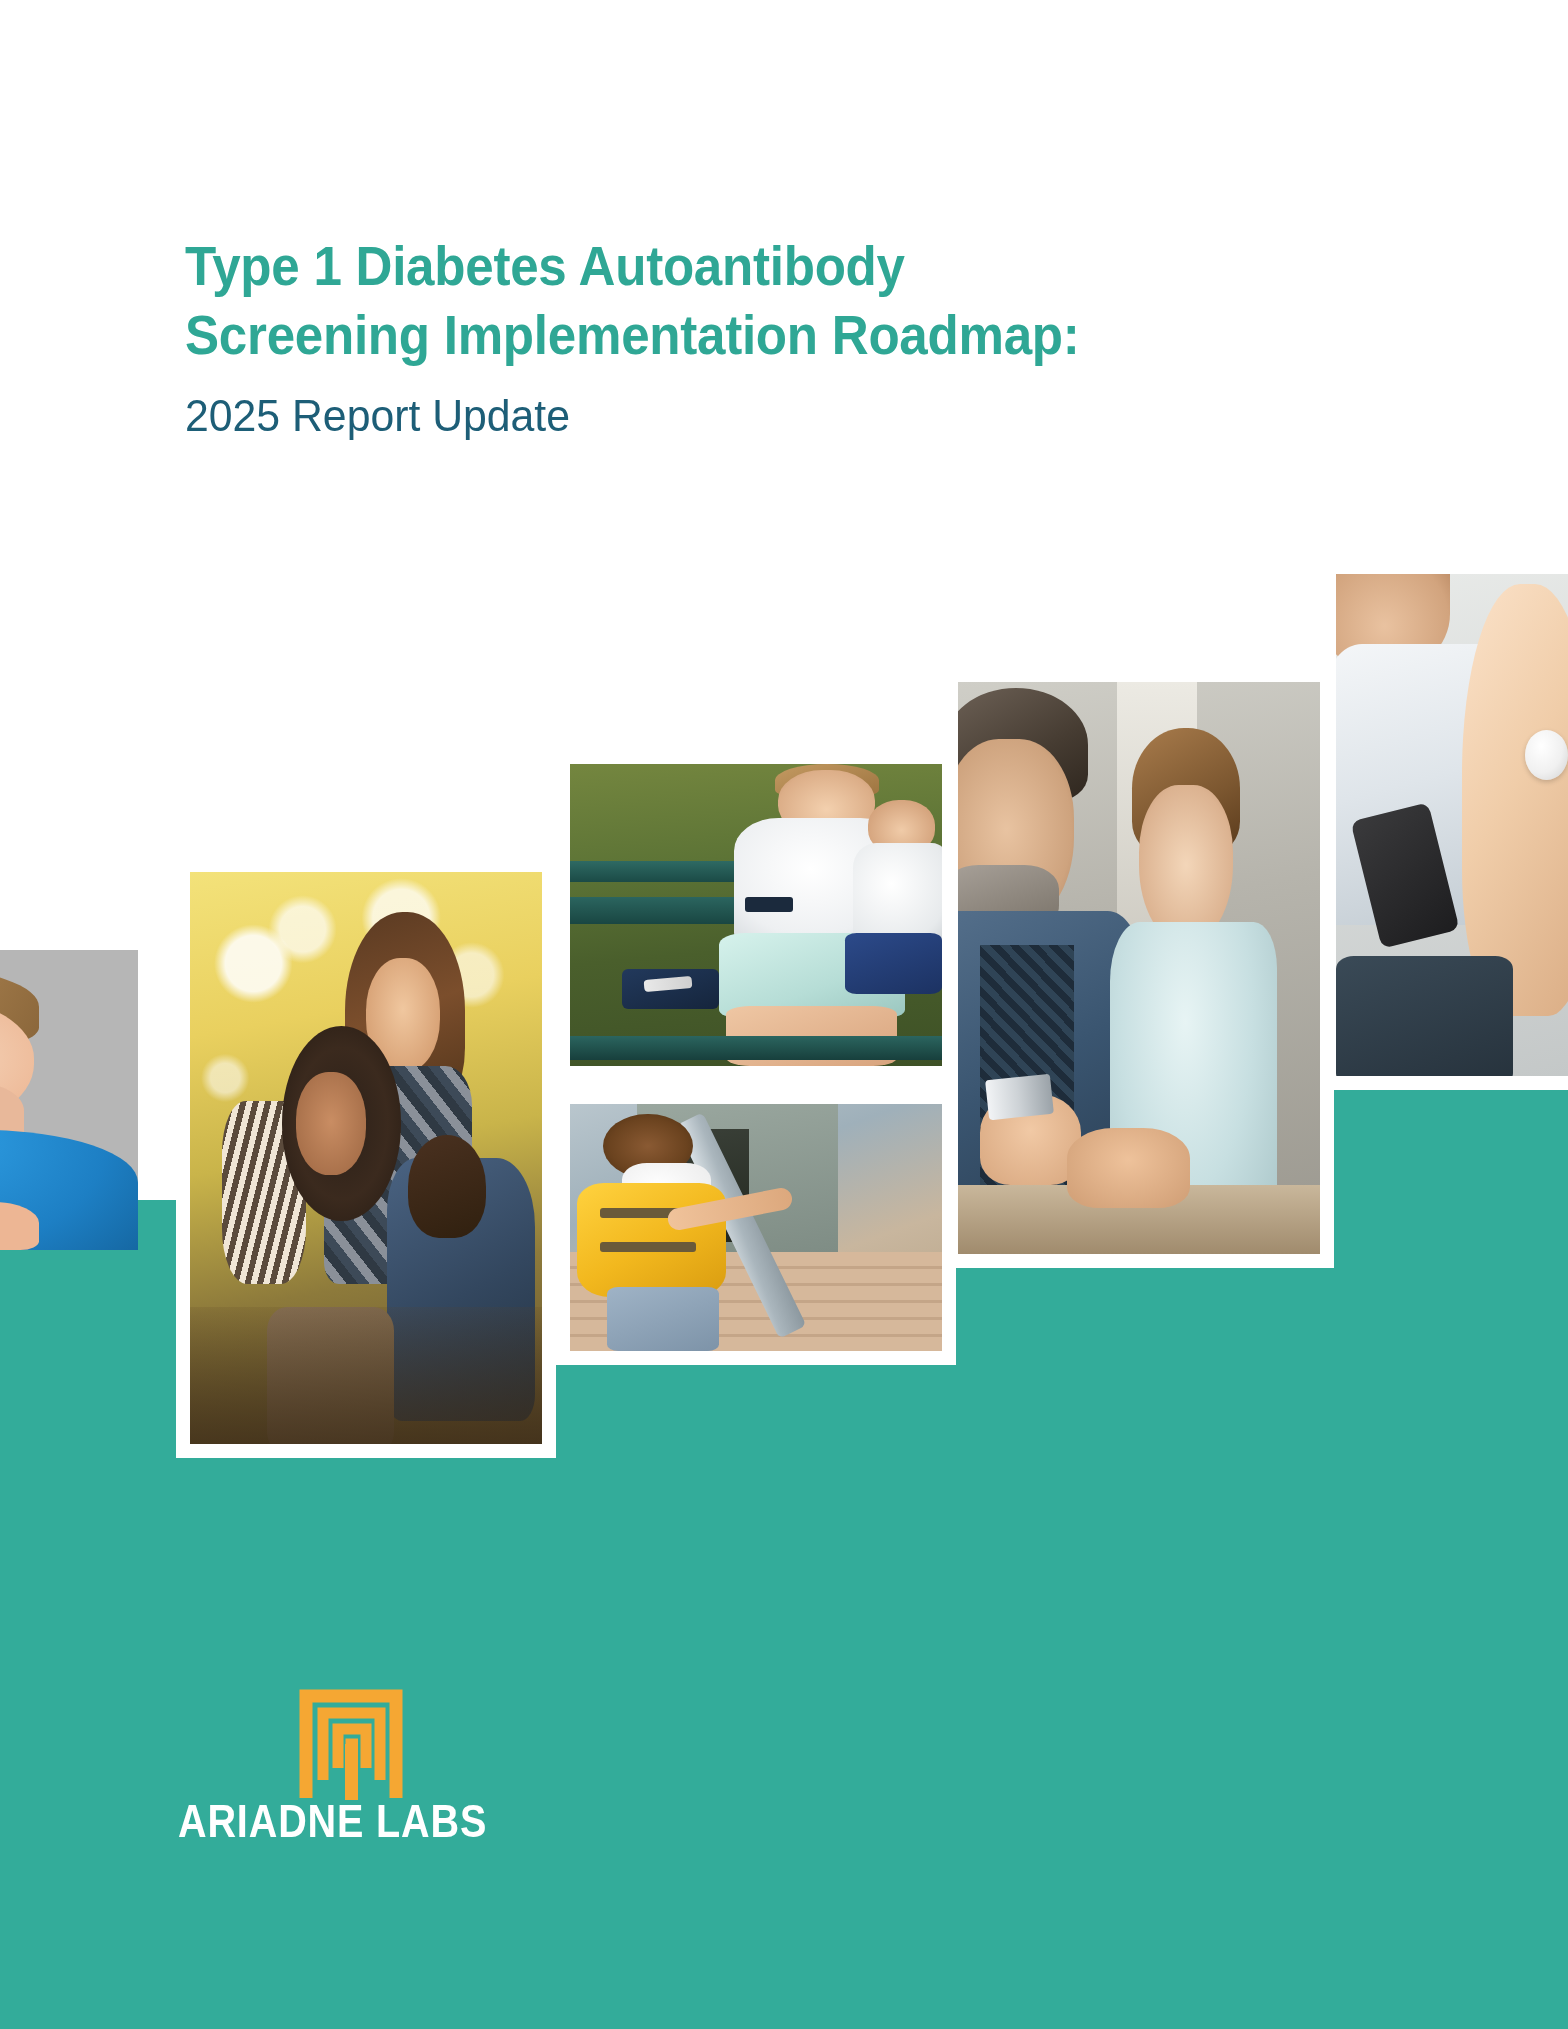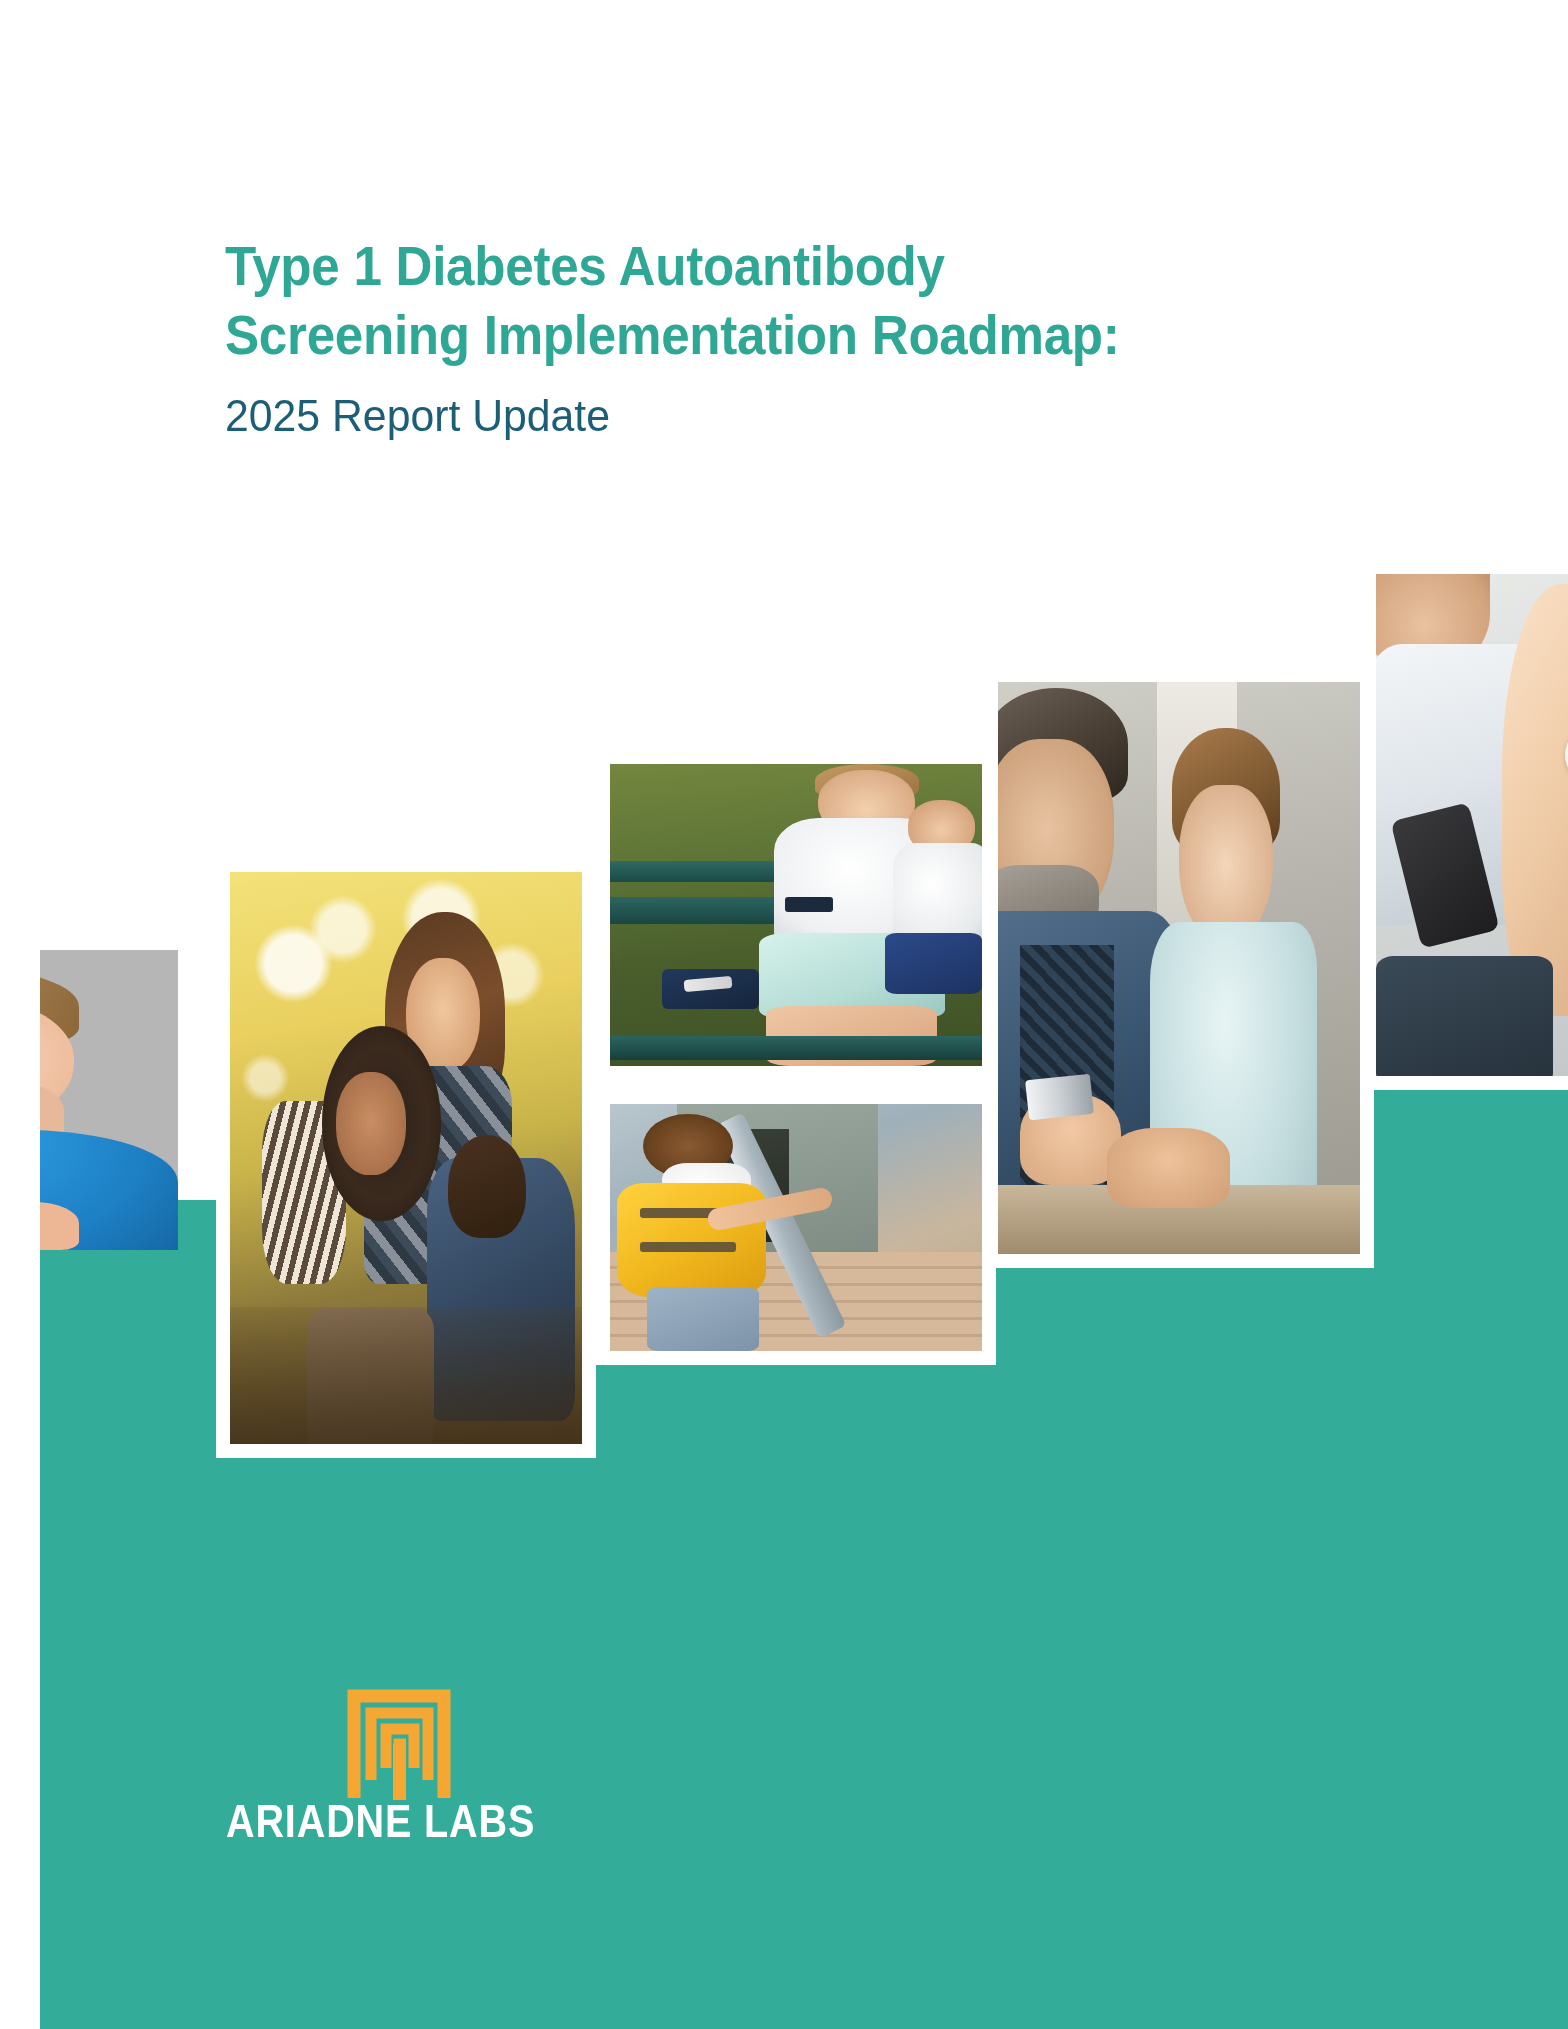--- a/index.html
+++ b/index.html
@@ -1,20 +1,20 @@
 <!DOCTYPE html>
 <html><head>
 <meta charset="utf-8">
 <style>
   html,body{margin:0;padding:0;background:#ffffff;}
   body{
     width:1568px;height:2029px;position:relative;overflow:hidden;
     font-family:"Liberation Sans", sans-serif;
   }
-  .page{position:absolute;inset:0;background:#ffffff;overflow:hidden;margin-left:40px;}
+  .page{position:absolute;inset:0;background:#ffffff;overflow:hidden;}
 
   
   .teal-base{
     position:absolute;left:0;right:0;bottom:0;height:829px;
     background:#33AC9A;overflow:hidden;
   }
   
   .teal-step{
     position:absolute;background:#33AC9A;
   }
@@ -358,21 +358,21 @@
     background:linear-gradient(160deg,#3a4a57 0%,#26323c 100%);
     border-radius:10%;
   }
   .p6-yellow{
     position:absolute;left:-2%;bottom:4%;width:14%;height:16%;
     background:linear-gradient(150deg,#ffd84d 0%,#e9b726 100%);
     border-radius:20%;
   }
 
   
-  .logo{position:absolute;left:186px;top:1688px;width:320px;height:170px;}
+  .logo{position:absolute;left:178px;top:1688px;width:320px;height:170px;}
   .logo-mark{position:absolute;left:118px;top:0;width:110px;height:112px;}
   .logo-word{
     position:absolute;left:0;top:104px;width:320px;height:58px;
     color:#ffffff;font-weight:bold;font-size:46px;line-height:58px;
     letter-spacing:1px;white-space:nowrap;
     transform:scaleX(0.86);transform-origin:left top;
     font-family:"Liberation Sans", sans-serif;
   }
 </style>
 </head>

